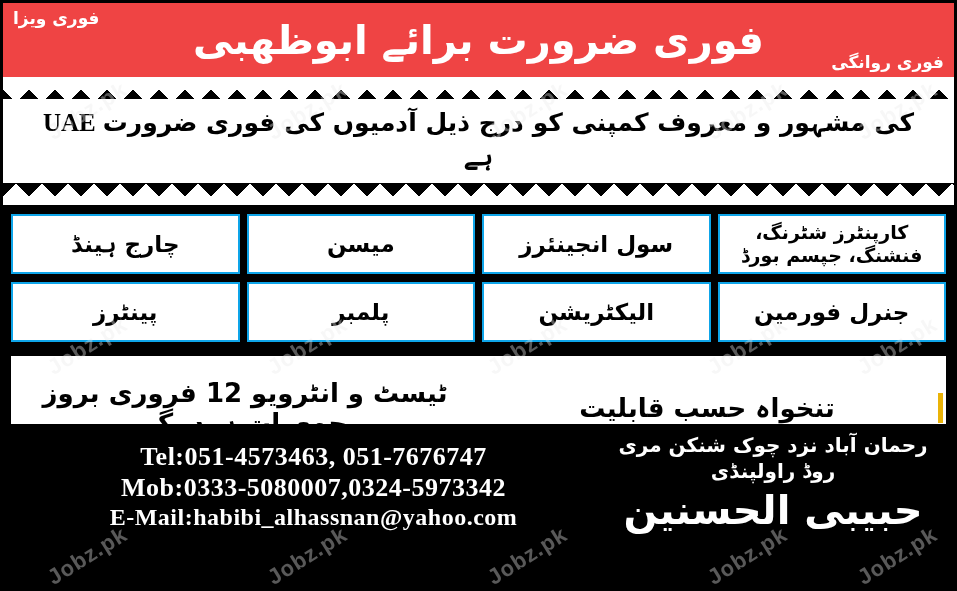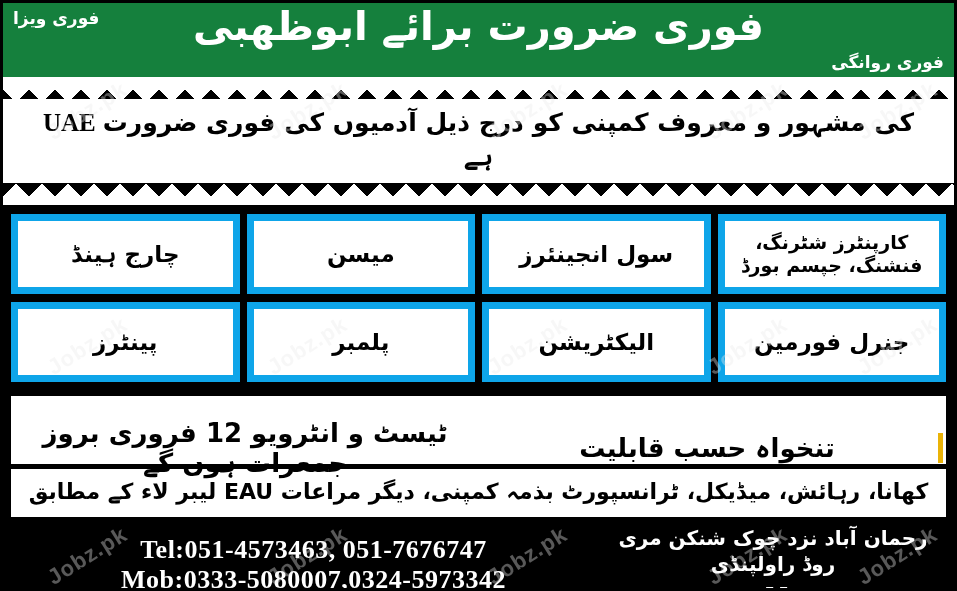--- a/index.html
+++ b/index.html
@@ -37,22 +37,23 @@
     transform: rotate(-32deg);
     pointer-events: none;
     letter-spacing: 1px;
     z-index: 50;
   }
 
   
   .header {
     position: relative;
     height: 74px;
-    background: #15803d;
-    display: flex;
+    background: #ef4444;
+    display: flex;
+    align-items: center;
     justify-content: center;
   }
   .header-title {
     font-size: 40px;
     line-height: 1.15;
     color: #fff;
     text-align: center;
     padding: 0 150px;
   }
   .corner-left, .corner-right {
@@ -110,22 +111,22 @@
   .job-row {
     display: flex;
     flex-direction: row-reverse;
     gap: 7px;
     margin-bottom: 8px;
   }
   .job-box {
     flex: 1 1 0;
     background: #ffffff;
     color: #000000;
-    border: 7px solid #0ea5e9;
-    height: 80px;
+    border: 2px solid #0ea5e9;
+    height: 60px;
     display: flex;
     align-items: center;
     justify-content: center;
     text-align: center;
     font-size: 23px;
     line-height: 1.22;
     padding: 2px 4px;
     box-sizing: border-box;
   }
   .job-box.small { font-size: 19px; }
@@ -239,21 +240,20 @@
       <div class="job-box urdu">پلمبر</div>
       <div class="job-box urdu">پینٹرز</div>
     </div>
   </div>
 
   <div class="strip">
     <div class="cell urdu left-cell">تنخواہ حسب قابلیت</div>
     <div class="cell urdu">ٹیسٹ و انٹرویو 21 فروری بروز جمعرات ہوں گے</div>
   </div>
 
-  <div class="benefits urdu">کھانا، رہائش، میڈیکل، ٹرانسپورٹ بذمہ کمپنی، دیگر مراعات UAE لیبر لاء کے مطابق</div>
 
   <div class="footer">
     <div class="footer-left">
       <div>Tel:051-4573463, 051-7676747</div>
       <div>Mob:0333-5080007,0324-5973342</div>
       <div class="email">E-Mail:habibi_alhassnan@yahoo.com</div>
     </div>
     <div class="footer-right">
       <div class="company-addr urdu">رحمان آباد نزد چوک شنکن مری روڈ راولپنڈی</div>
       <div class="company-name urdu">حبیبی الحسنین</div>

